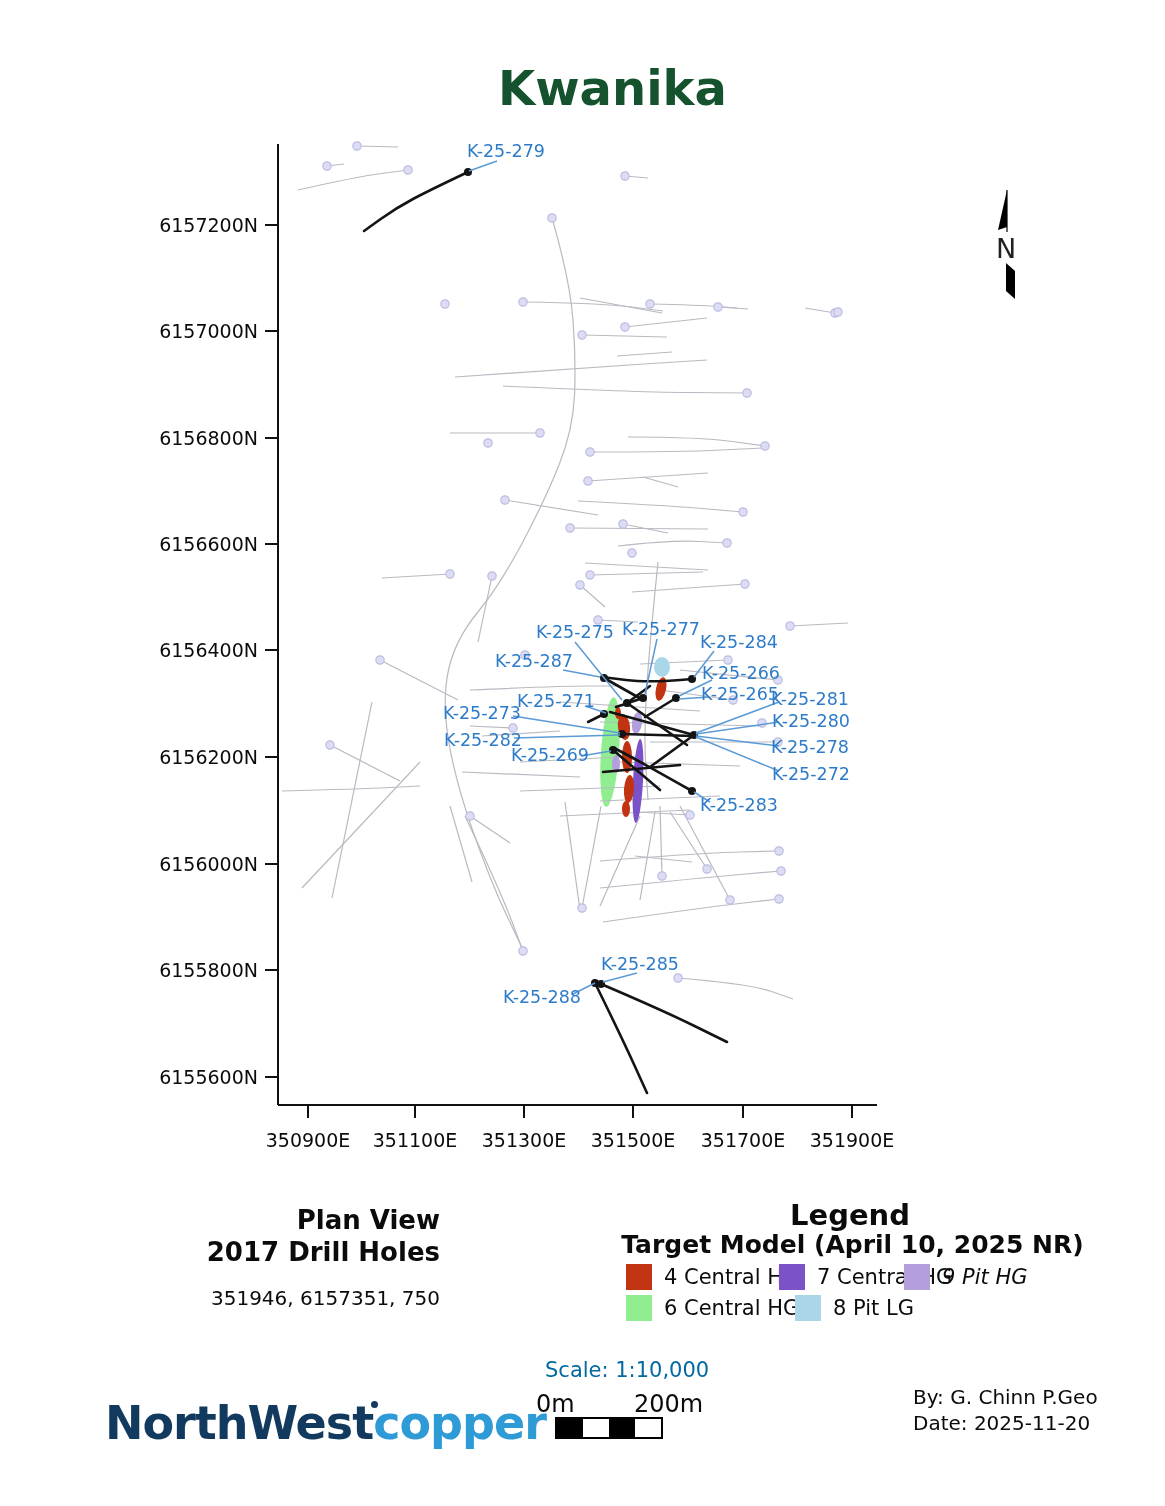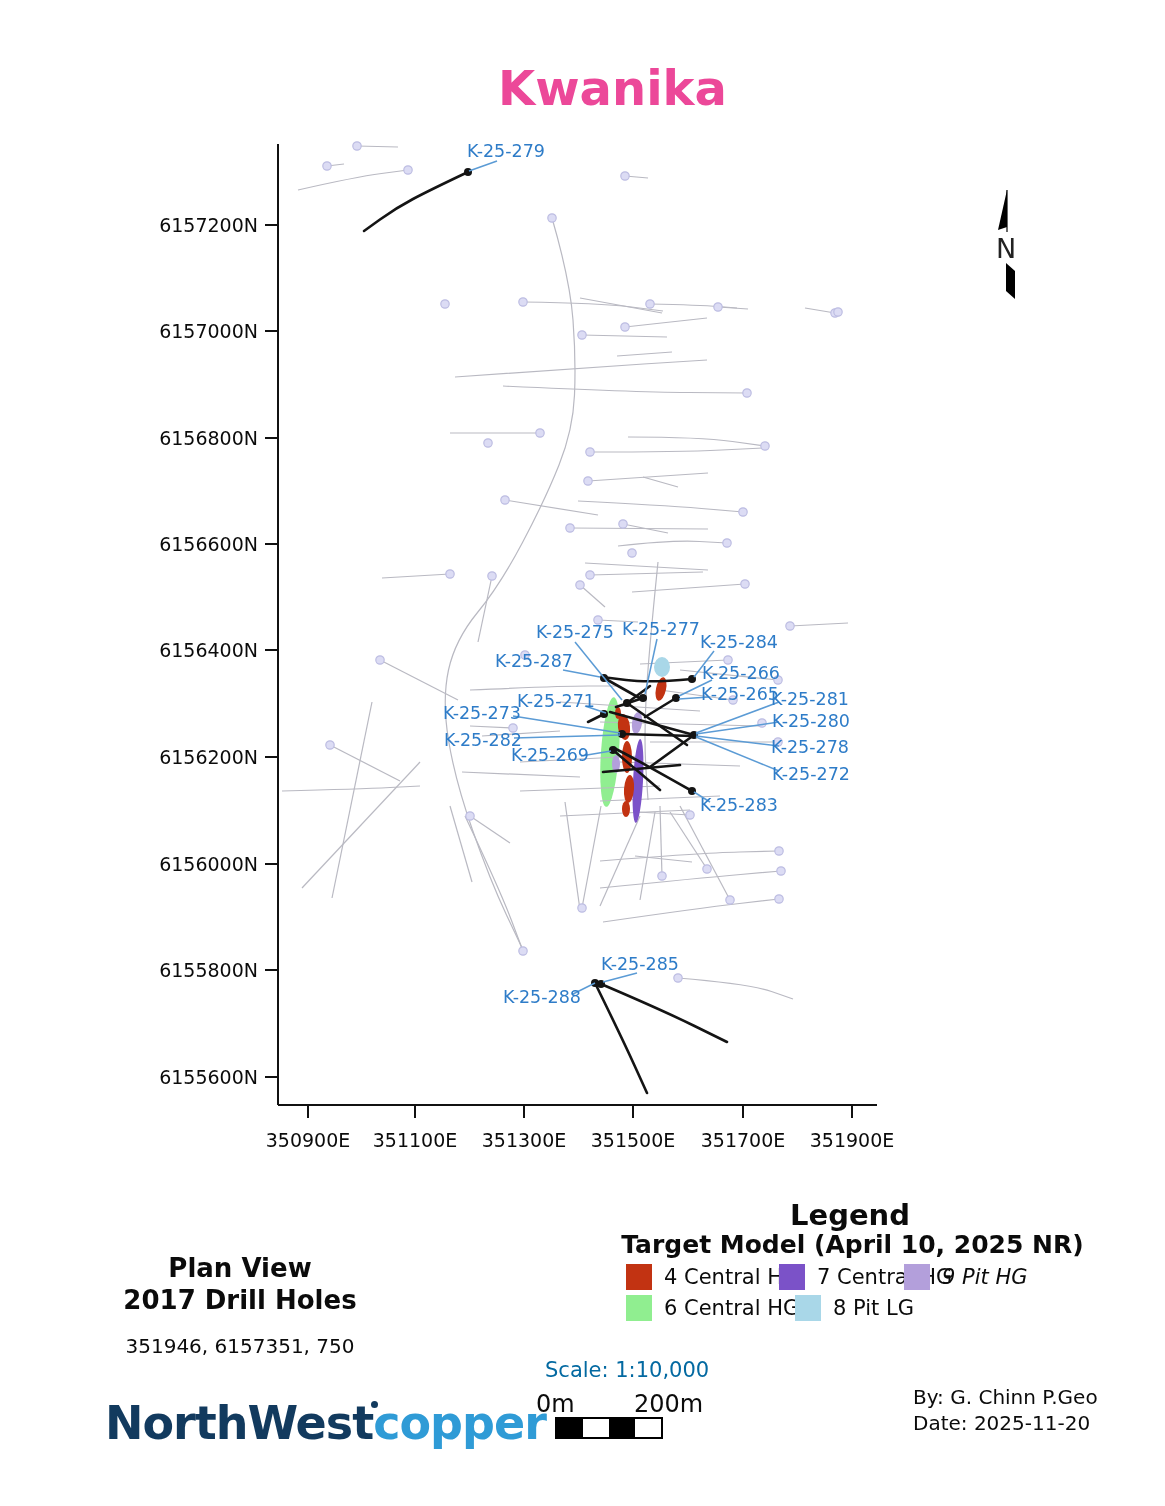--- a/index.html
+++ b/index.html
@@ -1,22 +1,22 @@
 <!DOCTYPE html>
 <html><head>
 <meta charset="utf-8">
 <style>
   html,body{margin:0;padding:0;background:#ffffff;}
   .page{position:relative;width:1165px;height:1506px;background:#fff;overflow:hidden;
         font-family:"DejaVu Sans","Liberation Sans",sans-serif;}
   .abs{position:absolute;}
-  #page-title{top:60px;left:60px;width:1105px;text-align:center;font-size:48px;font-weight:bold;color:#ec4899;letter-spacing:0px;}
+  #page-title{top:60px;left:60px;width:1105px;text-align:center;font-size:48px;font-weight:bold;color:#14532d;letter-spacing:0px;}
   #map{position:absolute;top:0;left:0;}
   
-  #plan-view{top:1204px;left:40px;width:400px;text-align:center;color:#0b0b0b;margin-top:48px;}
+  #plan-view{top:1204px;left:40px;width:400px;text-align:right;color:#0b0b0b;}
   #plan-view .h{font-size:26px;font-weight:bold;line-height:32px;}
   #plan-view .c{font-size:20px;line-height:33px;}
   #plan-view .c-wrap{margin-top:14px;}
   
   #legend-title{top:1190px;left:600px;width:500px;text-align:center;font-size:29px;font-weight:bold;color:#0b0b0b;margin-top:8px;}
   #legend-sub{top:1230px;left:595px;width:515px;text-align:center;font-size:25px;font-weight:bold;color:#0b0b0b;}
   .lg-item{position:absolute;display:flex;align-items:center;gap:12px;}
   .lg-swatch{width:26px;height:26px;flex:0 0 26px;}
   .lg-label{font-size:21px;color:#0b0b0b;white-space:nowrap;}
   

